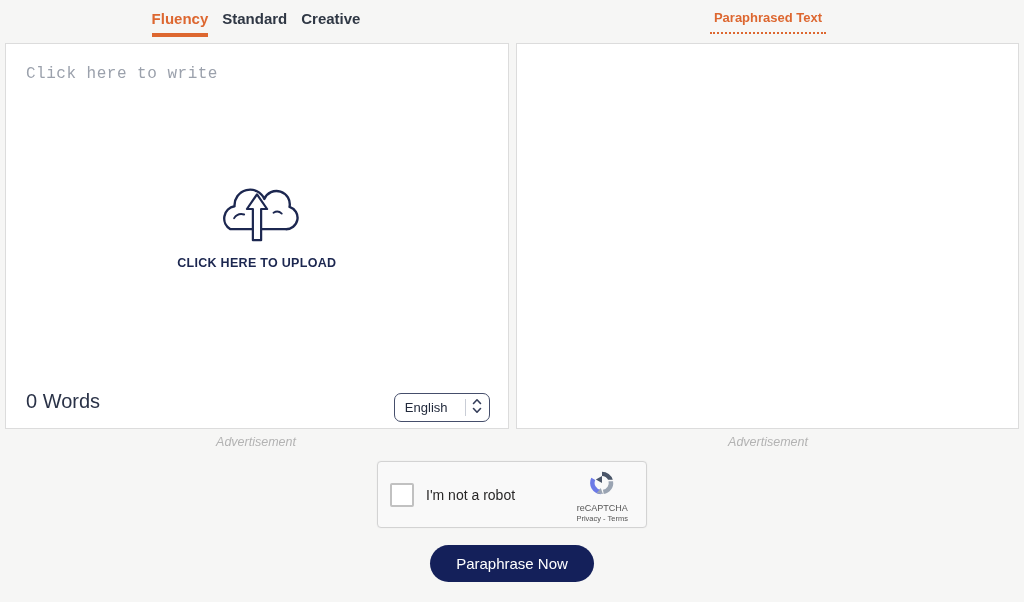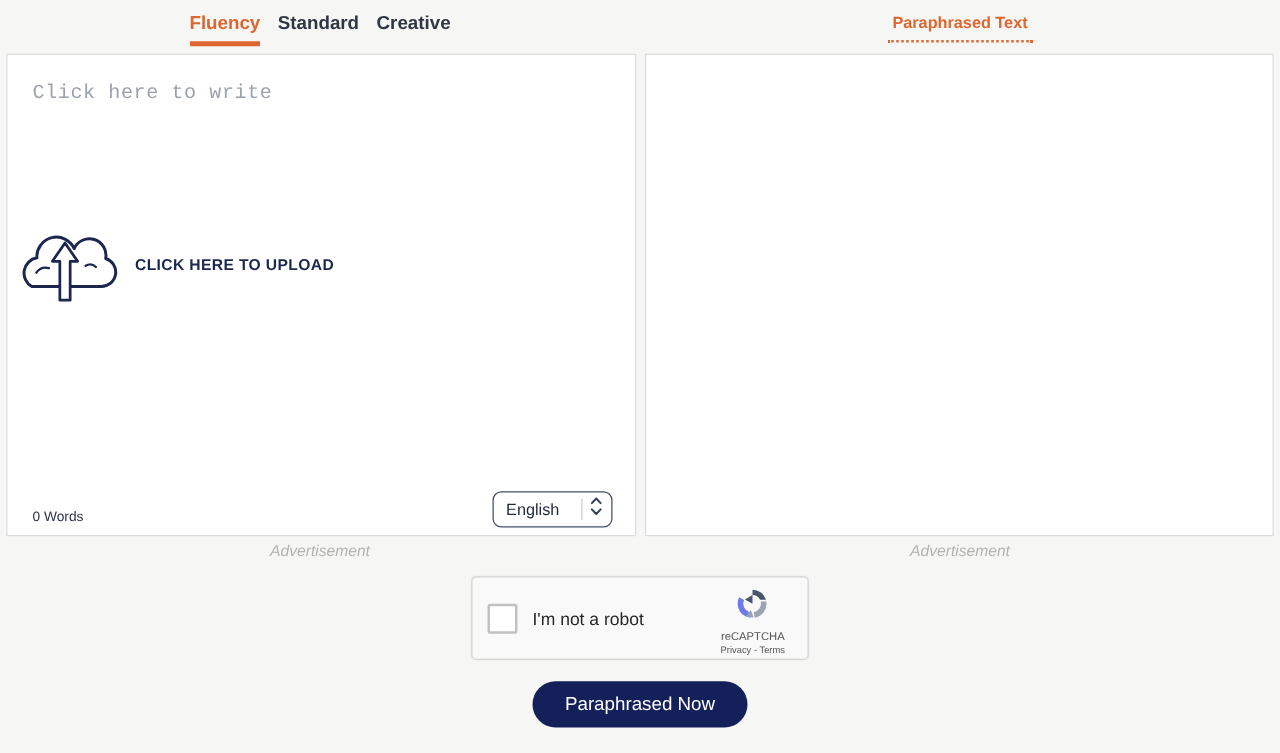--- a/index.html
+++ b/index.html
@@ -34,30 +34,30 @@
   }
 
   .editor-placeholder {
     position: absolute; top: 21px; left: 20px;
     font-family: "Liberation Mono", "DejaVu Sans Mono", monospace;
     font-size: 16px; color: #9ba1ac; letter-spacing: 0.5px;
   }
 
   .upload-area {
     position: absolute; top: 132px; left: 0; right: 0;
-    display: flex; align-items: center; gap: 10px;
+    display: flex; flex-direction: column; align-items: center; gap: 10px;
     cursor: pointer;
   }
   .upload-caption {
     font-size: 12.5px; font-weight: 700; color: #1c2750; letter-spacing: 0.3px;
   }
 
   .word-count {
-    position: absolute; left: 20px; bottom: 8px;
-    font-size: 11px; color: #2a3247;
+    position: absolute; left: 20px; bottom: 15px;
+    font-size: 20px; color: #2a3247;
   }
 
   .language-select {
     position: absolute; right: 18px; bottom: 6px;
     display: flex; align-items: center;
     border: 1.6px solid #454e6b; border-radius: 7px;
     background: #fff; height: 29px; padding: 0 6px 0 10px;
     cursor: pointer; min-width: 92px;
   }
   .language-select .lang-label { font-size: 13px; color: #222a3c; flex: 1; padding-right: 17px; }
@@ -176,14 +176,14 @@
           <path d="M17 27.8 l-6.8 -1 4.5 -5.5 Z" fill="#9aa4b2"></path>
         </svg>
       </span>
       <span class="captcha-brand-name">reCAPTCHA</span>
       <span class="captcha-brand-links">Privacy - Terms</span>
     </div>
   </div>
 </div>
 
 <div class="action-row">
-  <button class="paraphrase-btn">Paraphrased Now</button>
+  <button class="paraphrase-btn">Paraphrase Now</button>
 </div>
 
 </body></html>

